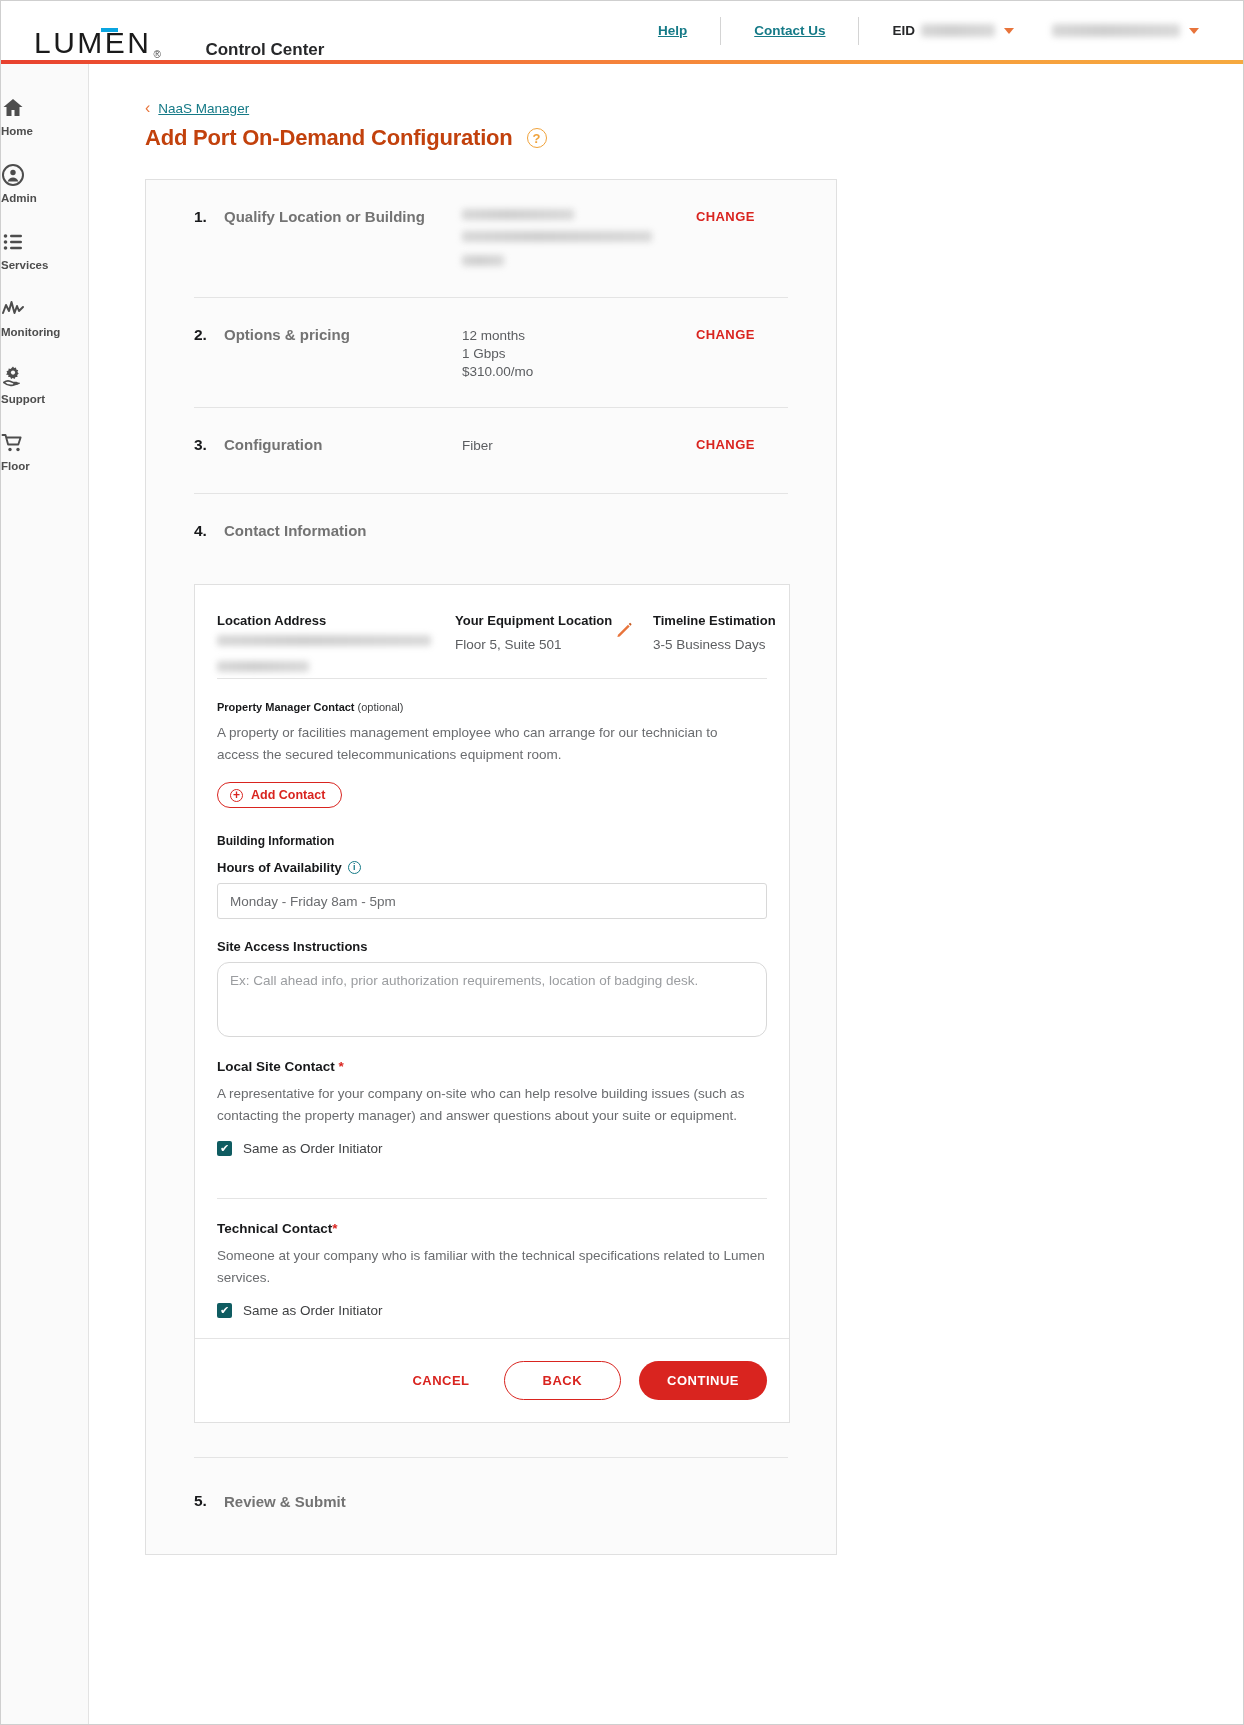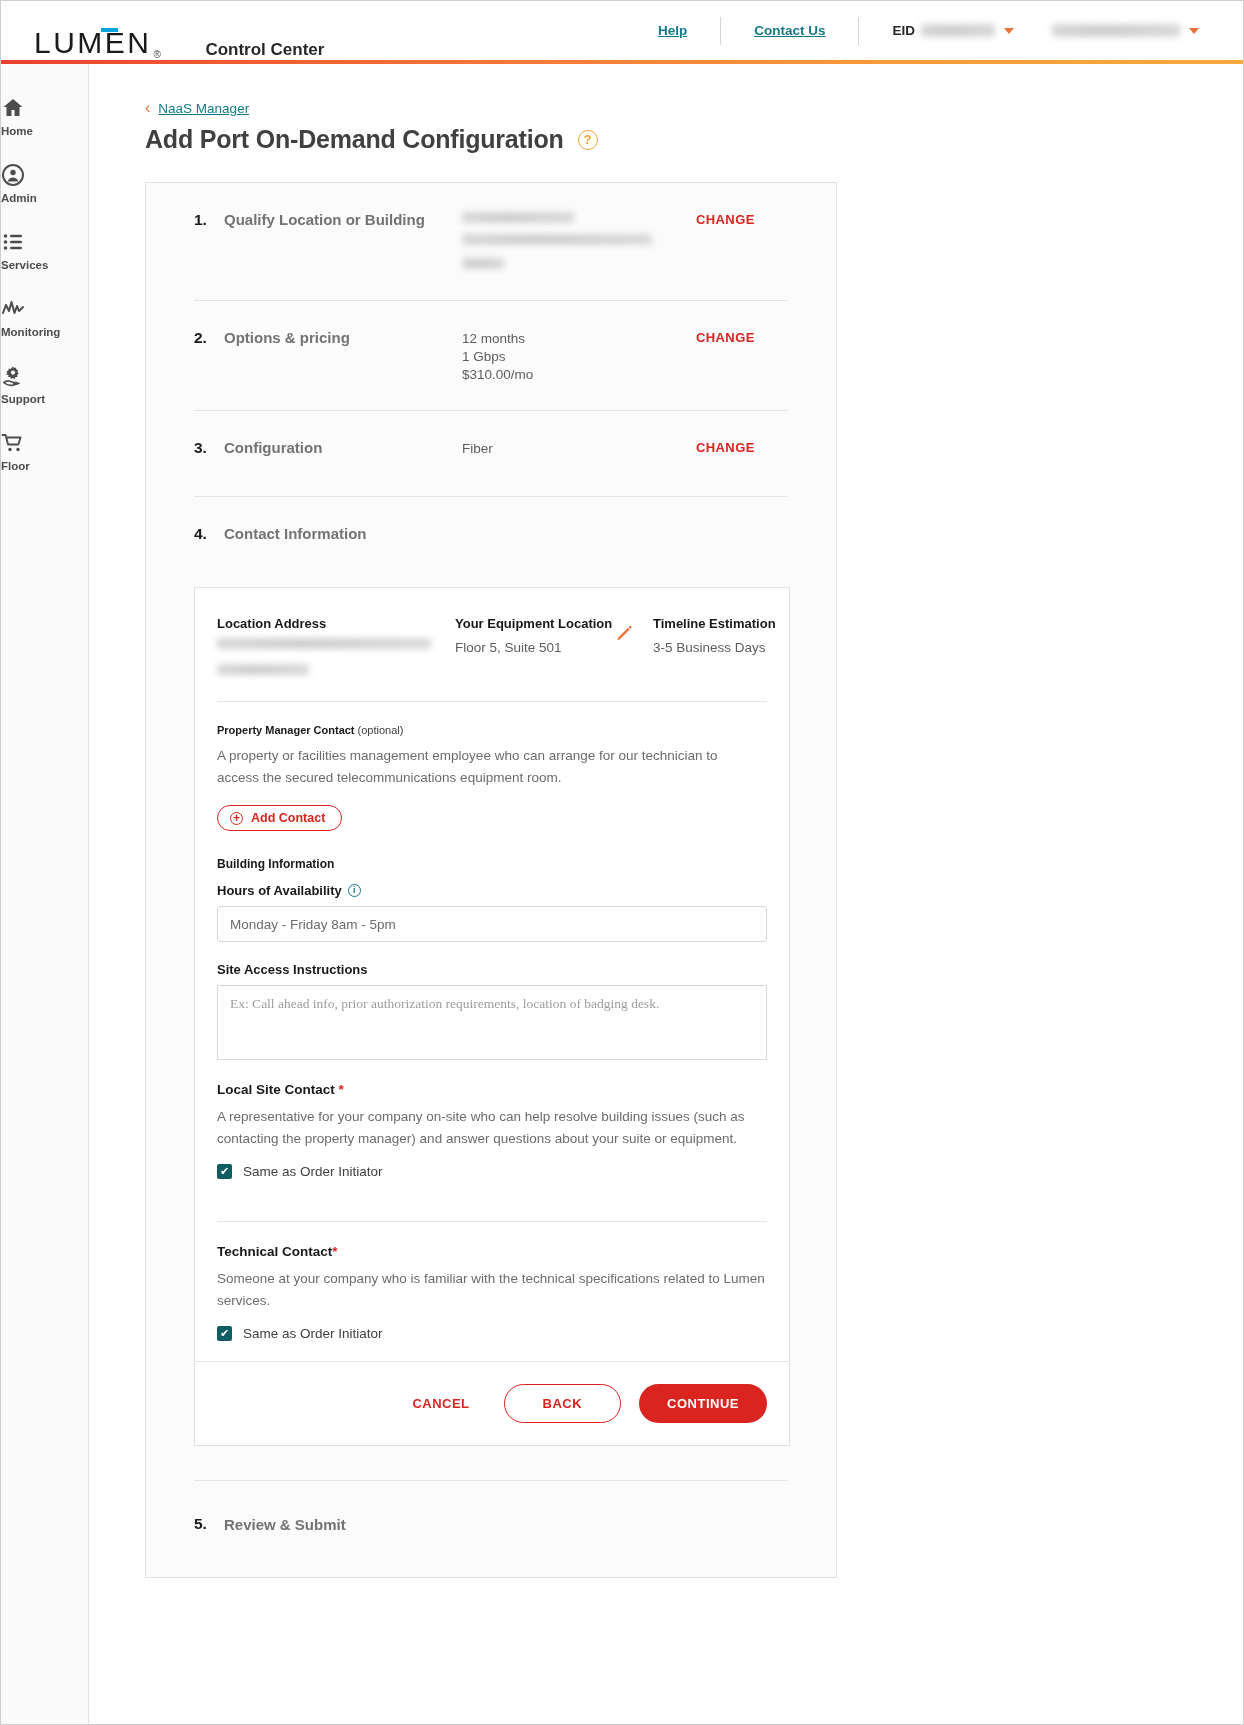--- a/index.html
+++ b/index.html
@@ -133,21 +133,21 @@
   }
   .bc-chev {
     font-size: 16px; color: #e8743b; line-height: 1;
     font-weight: normal;
   }
   .bc-link {
     font-size: 13.5px; color: #157a87; text-decoration: underline; cursor: pointer;
   }
   .page-title-row { display: flex; align-items: center; gap: 14px; margin-bottom: 28px; }
   .page-title {
-    font-size: 25px; font-weight: bold; color: #404040; letter-spacing: -0.2px;
+    font-size: 22px; font-weight: bold; color: #c2410c; letter-spacing: -0.2px;
   }
   .help-circle {
     width: 20px; height: 20px; border-radius: 50%;
     border: 1.6px solid #f0a23a;
     color: #f0a23a; font-size: 13px; font-weight: bold;
     display: flex; align-items: center; justify-content: center;
     cursor: pointer; line-height: 1;
   }
 
   .card-outer {
@@ -183,21 +183,20 @@
   
   .contact-panel {
     background: #ffffff;
     border: 1px solid #e0e0e0;
     margin-top: 4px;
     width: 596px;
   }
   .panel-pad { padding: 26px 22px 0 22px; }
   .info-grid {
     display: flex;
-    padding-bottom: 20px;
     border-bottom: 1px solid #e4e4e4;
     margin: 0 0 0 0;
   }
   .info-col { flex: 0 0 auto; }
   .info-col.addr { width: 238px; }
   .info-col.equip { width: 160px; }
   .info-col.pencil { width: 38px; display: flex; align-items: flex-start; padding-top: 10px; }
   .info-col.timeline { width: 140px; }
   .info-label {
     font-size: 13px; font-weight: bold; color: #18191b; line-height: 19px; margin-bottom: 5px;
@@ -241,23 +240,23 @@
   .txt-input {
     width: 100%; height: 36px;
     border: 1px solid #d8d8d8; border-radius: 3px;
     padding: 0 12px; font-size: 13.5px; color: #6a6c6f;
     font-family: "Liberation Sans", sans-serif;
     background: #fff;
     display: flex; align-items: center;
   }
   .txt-area {
     width: 100%; height: 75px;
-    border: 1px solid #d8d8d8; border-radius: 1px;
+    border: 1px solid #d8d8d8; border-radius: 12px;
     padding: 10px 12px; font-size: 13.5px; color: #9b9da0;
-    font-family: Liberation Serif, serif; background: #fff;
+    font-family: Liberation Sans, sans-serif; background: #fff;
   }
   .gap18 { height: 20px; }
   .contact-block { padding-top: 22px; }
   .contact-block.bordered { border-top: 1px solid #e4e4e4; margin-top: 22px; }
   .cb-title { font-size: 13.5px; font-weight: bold; color: #18191b; margin-bottom: 9px; }
   .cb-desc { font-size: 13.5px; color: #6a6c6f; line-height: 22px; margin-bottom: 14px; }
   .check-row { display: flex; align-items: center; gap: 11px; padding-bottom: 20px; cursor: pointer; }
   .checkbox {
     width: 15px; height: 15px; background: #0f5c61; border-radius: 2px;
     display: flex; align-items: center; justify-content: center;

